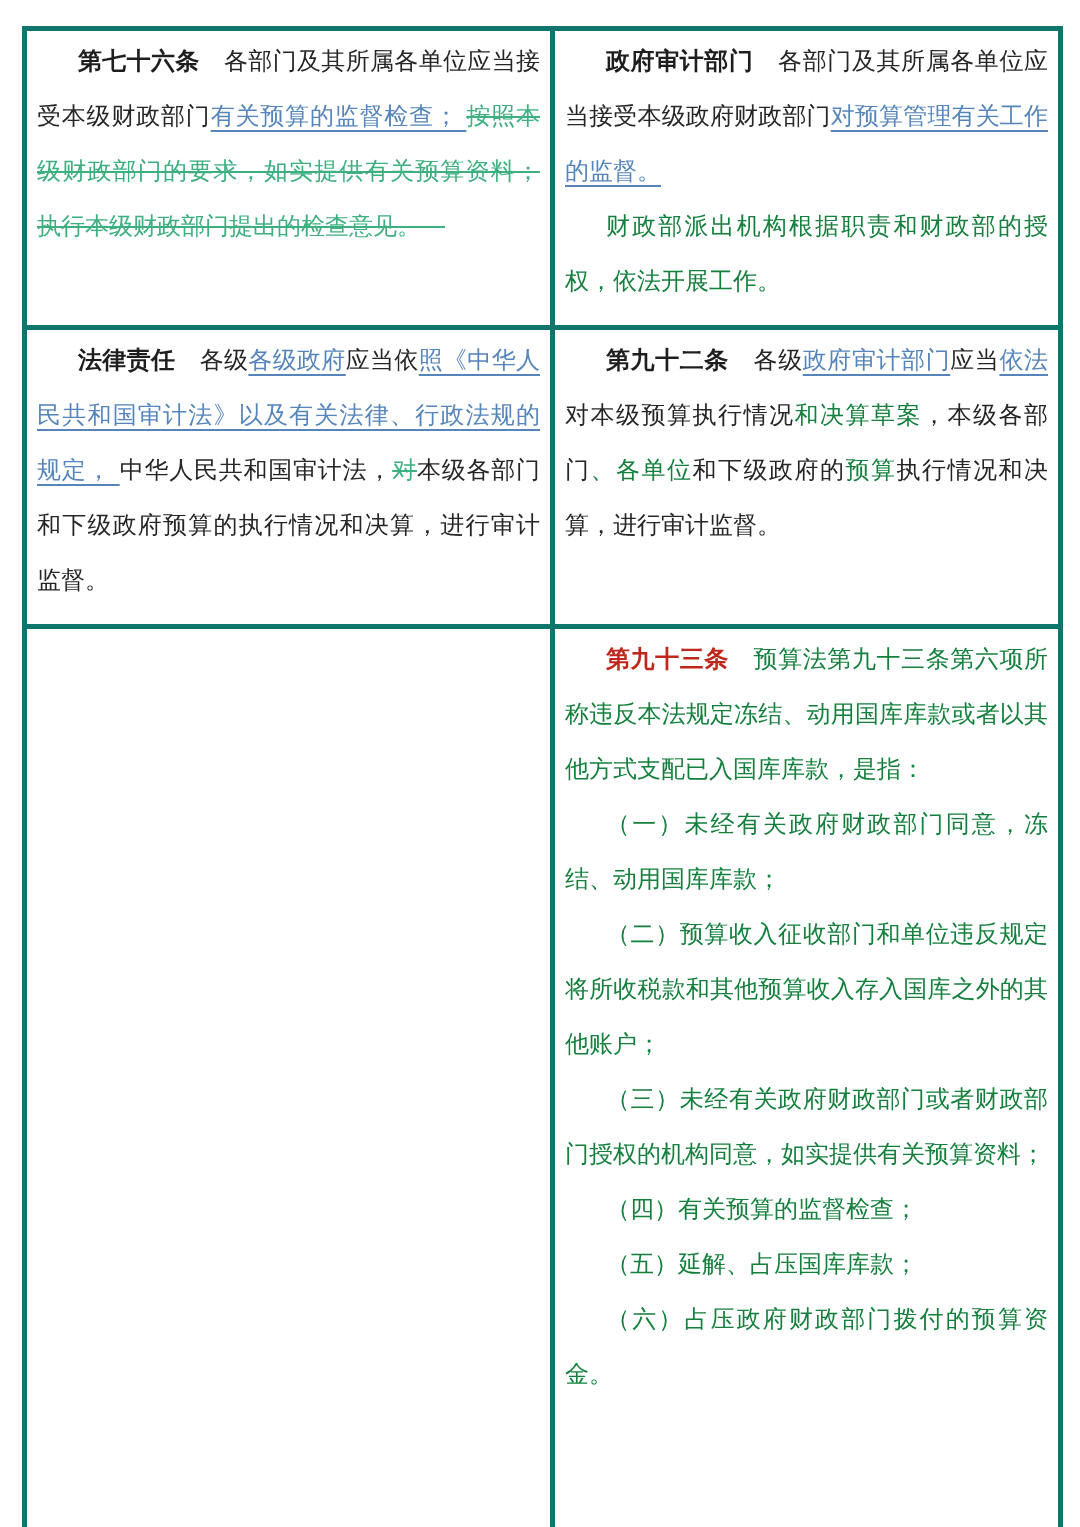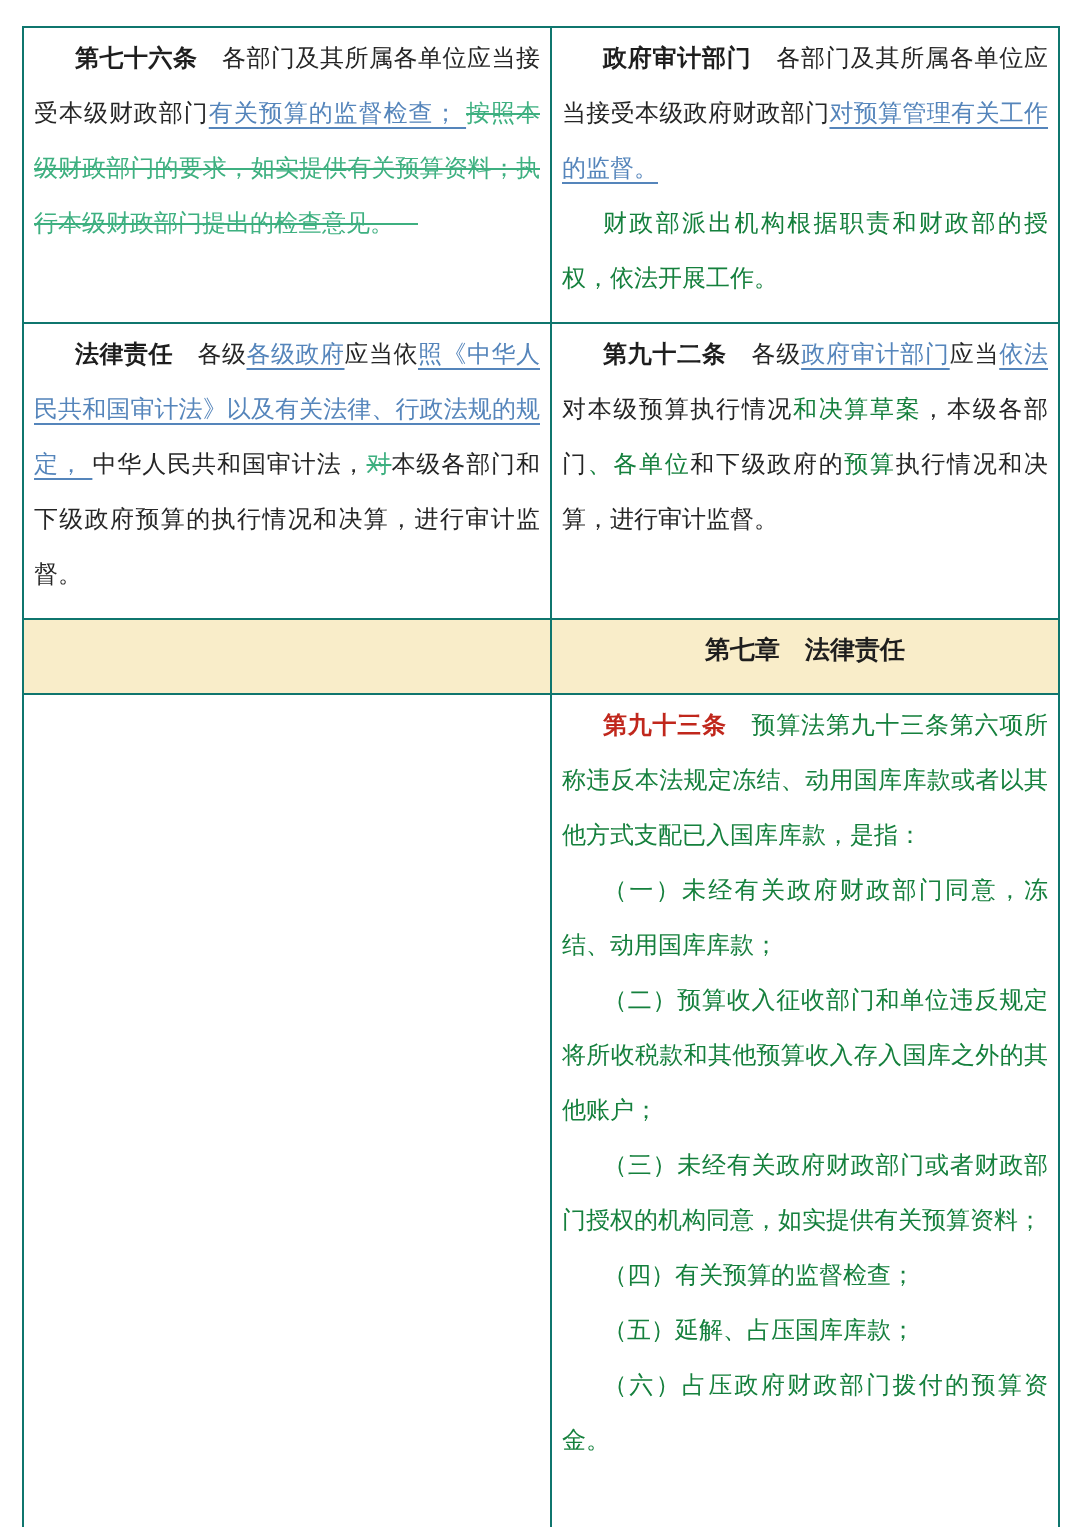--- a/index.html
+++ b/index.html
@@ -19,21 +19,21 @@
   }
   table.doc-table {
     position: absolute;
     left: 22px;
     top: 26px;
     width: 1036px;
     border-collapse: collapse;
     table-layout: fixed;
   }
   table.doc-table td {
-    border: 2px solid #0f766e;
+    border: 5px solid #0f766e;
     vertical-align: top;
     padding: 3px 10px 16px 10px;
     font-size: 24px;
     line-height: 55px;
     color: #262626;
     box-sizing: border-box;
     overflow: hidden;
   }
   col.col-left  { width: 528px; }
   col.col-right { width: 508px; }
@@ -103,26 +103,20 @@
           </td>
         </tr>
         <tr style="height: 276px;">
           <td>
             <p class="para"><span class="seg-bold">法律责任</span><span class="seg-normal">　各级</span><span class="seg-ins">各级政府</span><span class="seg-normal">应当依</span><span class="seg-ins">照《中华人民共和国审计法》以及有关法律、行政法规的规定， </span><span class="seg-normal">中华人民共和国审计法，</span><span class="seg-del">对</span><span class="seg-normal">本级各部门和下级政府预算的执行情况和决算，进行审计监督。</span></p>
           </td>
           <td>
             <p class="para"><span class="seg-bold">第九十二条</span><span class="seg-normal">　各级</span><span class="seg-ins">政府审计部门</span><span class="seg-normal">应当</span><span class="seg-ins">依法</span><span class="seg-normal">对本级预算执行情况</span><span class="seg-red">和决算草案</span><span class="seg-normal">，本级各部门</span><span class="seg-red">、各单位</span><span class="seg-normal">和下级政府的</span><span class="seg-red">预算</span><span class="seg-normal">执行情况和决算，进行审计监督。</span></p>
           </td>
         </tr>
-        <tr style="height: 58px;">
-          <td class="chapter-cell"></td>
-          <td class="chapter-cell">
-            <div class="chapter-title">第七章　法律责任</div>
-          </td>
-        </tr>
         <tr style="height: 920px;">
           <td></td>
           <td>
             <p class="para"><span class="seg-red-bold">第九十三条</span><span class="seg-red">　预算法第九十三条第六项所称违反本法规定冻结、动用国库库款或者以其他方式支配已入国库库款，是指：</span></p>
             <p class="para"><span class="seg-red">（一）未经有关政府财政部门同意，冻结、动用国库库款；</span></p>
             <p class="para"><span class="seg-red">（二）预算收入征收部门和单位违反规定将所收税款和其他预算收入存入国库之外的其他账户；</span></p>
             <p class="para"><span class="seg-red">（三）未经有关政府财政部门或者财政部门授权的机构同意，如实提供有关预算资料；</span></p>
             <p class="para"><span class="seg-red">（四）有关预算的监督检查；</span></p>
             <p class="para"><span class="seg-red">（五）延解、占压国库库款；</span></p>
             <p class="para"><span class="seg-red">（六）占压政府财政部门拨付的预算资金。</span></p>

